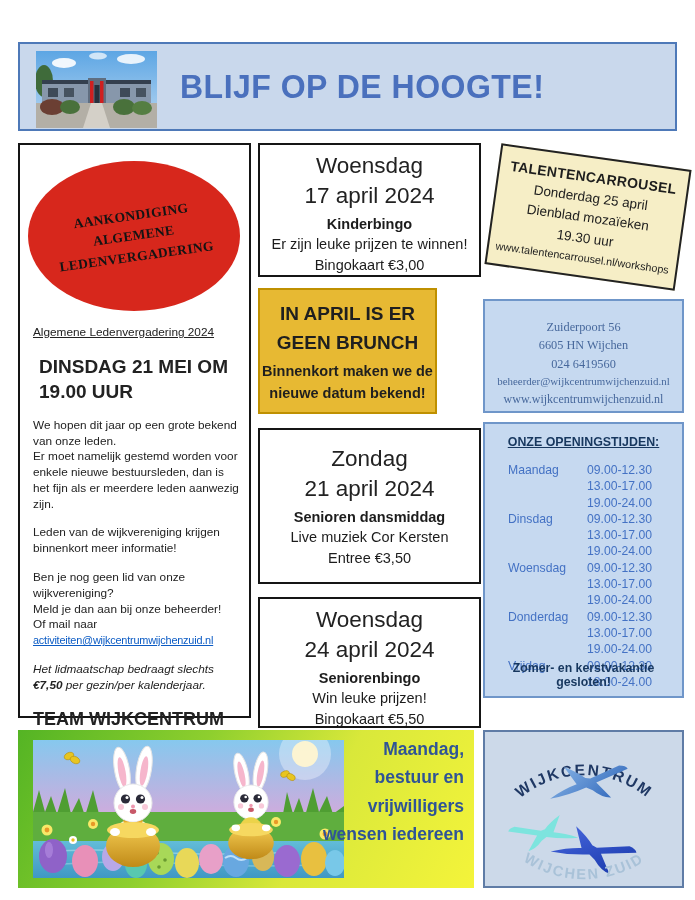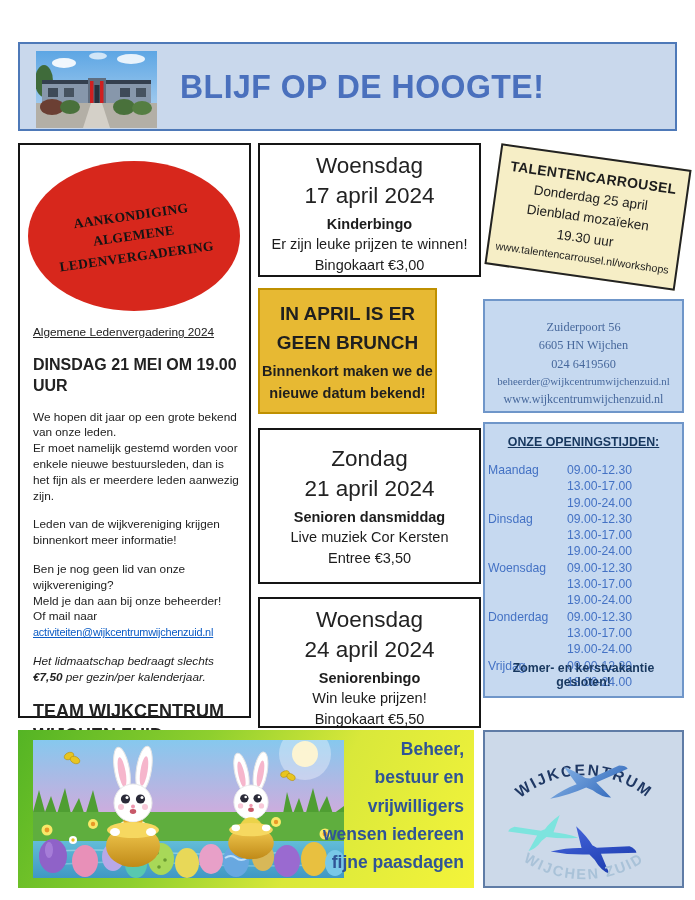--- a/index.html
+++ b/index.html
@@ -15,21 +15,21 @@
 
   
   .left-panel{left:18px;top:143px;width:233px;height:575px;background:#fff;border:2px solid #151515;}
   .oval{left:8px;top:16px;width:212px;height:150px;border-radius:50%;background:#d7271c;
         display:flex;align-items:center;justify-content:center;}
   .oval-text{transform:rotate(-8deg);text-align:center;font-family:"Liberation Serif",serif;
         font-size:13.5px;font-weight:600;letter-spacing:.4px;line-height:1.5;color:#141414;}
   .lp-text{left:13px;right:9px;top:180px;font-size:11.8px;line-height:1.34;color:#222;}
   .lp-text .blk{margin-bottom:13px;}
   .lp-sub{margin-bottom:13px;text-decoration:underline;}
-  .lp-date{font-weight:bold;font-size:16px;margin-bottom:13px;}
+  .lp-date{font-weight:bold;font-size:19px;margin-bottom:13px;margin-left:6px;}
   .lp-link{color:#0b5bc4;text-decoration:underline;font-size:10.9px;letter-spacing:-.2px;cursor:pointer;}
   .fee{font-style:italic;}
   .fee b{font-weight:bold;}
   .team{font-weight:bold;font-size:18px;margin-top:10px;}
 
   
   .event{left:258px;width:223px;background:#fff;border:2px solid #151515;text-align:center;}
   .ev1{top:143px;height:134px;padding-top:6px;}
   .ev2{top:428px;height:156px;padding-top:14px;}
   .ev3{top:597px;height:131px;padding-top:6px;}
@@ -54,21 +54,21 @@
   
   .bluecard{background:#c6d9f0;border:2px solid #6f96c9;}
   .contact{left:483px;top:299px;width:201px;height:114px;text-align:center;padding-top:17px;color:#47689c;font-family:Liberation Serif, serif;}
   .c-line{font-size:12.3px;line-height:1.5;}
   .c-mail{font-size:10.9px;line-height:1.6;}
   .c-site{font-size:12px;line-height:1.45;}
 
   .hours{left:483px;top:422px;width:201px;height:276px;color:#4472c4;}
   .h-title{margin-top:11px;text-align:center;font-weight:bold;text-decoration:underline;
            font-size:12.4px;color:#17375e;}
-  .h-grid{margin:13px 0 0 3px;}
+  .h-grid{margin:13px 0 0 23px;}
   .h-row{display:flex;font-size:12.2px;line-height:16.3px;}
   .h-day{width:79px;}
   .h-note{position:absolute;bottom:7px;left:0;width:100%;text-align:center;font-weight:bold;
           font-size:12.3px;color:#17375e;}
 
   
   .easter{left:18px;top:730px;width:456px;height:158px;
           background:linear-gradient(118deg,#54b424 0%,#8ecf2e 36%,#d9e83a 64%,#f4f43a 100%);}
   .easter-photo{left:15px;top:10px;width:311px;height:138px;}
   .easter-text{right:10px;top:5px;text-align:right;font-size:17.5px;font-weight:bold;
@@ -365,25 +365,24 @@
           <circle cx="60" cy="84" r="2.2" fill="#e89828"></circle>
         <circle cx="243" cy="82" r="5" fill="#f8e868"></circle>
           <circle cx="243" cy="82" r="2.2" fill="#e89828"></circle>
         <circle cx="292" cy="94" r="5.5" fill="#f8e868"></circle>
           <circle cx="292" cy="94" r="2.4" fill="#e89828"></circle>
         <circle cx="40" cy="100" r="4" fill="#ffffff"></circle>
           <circle cx="40" cy="100" r="1.7" fill="#e8c020"></circle>
       </g>
     </svg>
     <div class="abs easter-text">
-      <div>Beheer,</div>
+      <div>Maandag,</div>
       <div>bestuur en</div>
       <div>vrijwilligers</div>
       <div>wensen iedereen</div>
-      <div>fijne paasdagen</div>
     </div>
   </div>
 
   <div class="abs logo-box">
     <svg class="logo-svg" viewBox="0 0 176 150" width="176" height="150">
       <defs>
         <path id="arcTop" d="M 14 72 A 100 100 0 0 1 162 72" fill="none"></path>
         <path id="arcBot" d="M 18 118 A 110 110 0 0 0 158 118" fill="none"></path>
         <linearGradient id="gooseBlue" x1="0" y1="0" x2="1" y2="1">
           <stop offset="0" stop-color="#8cb8e8"></stop>

